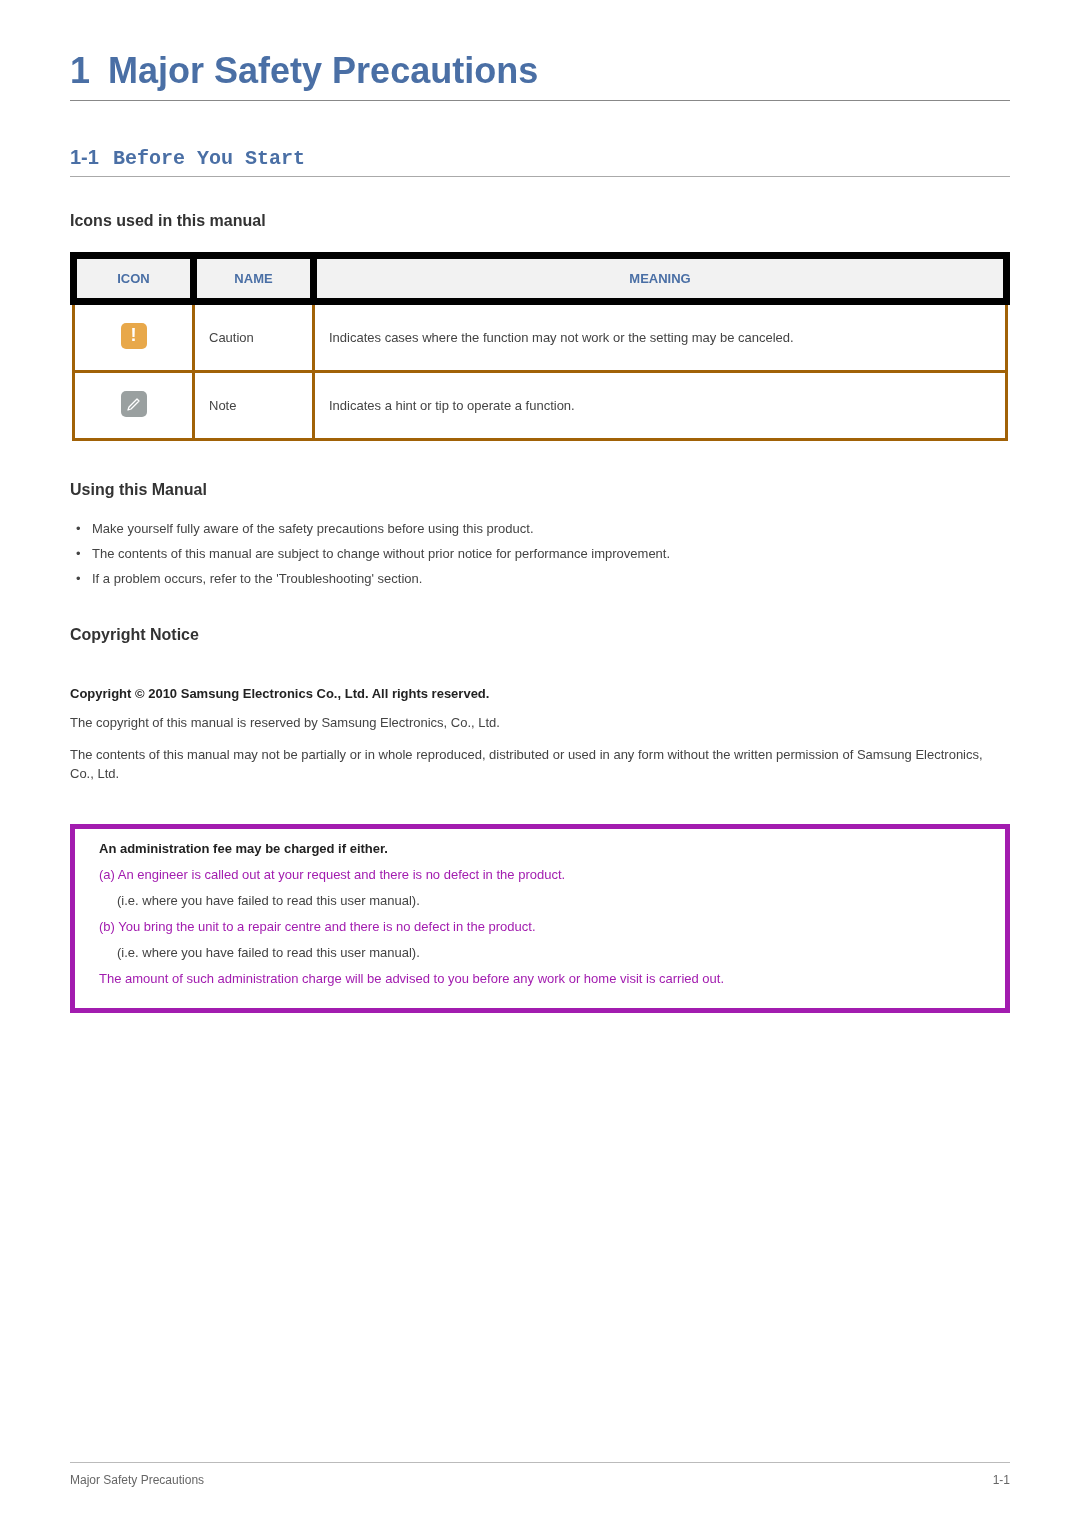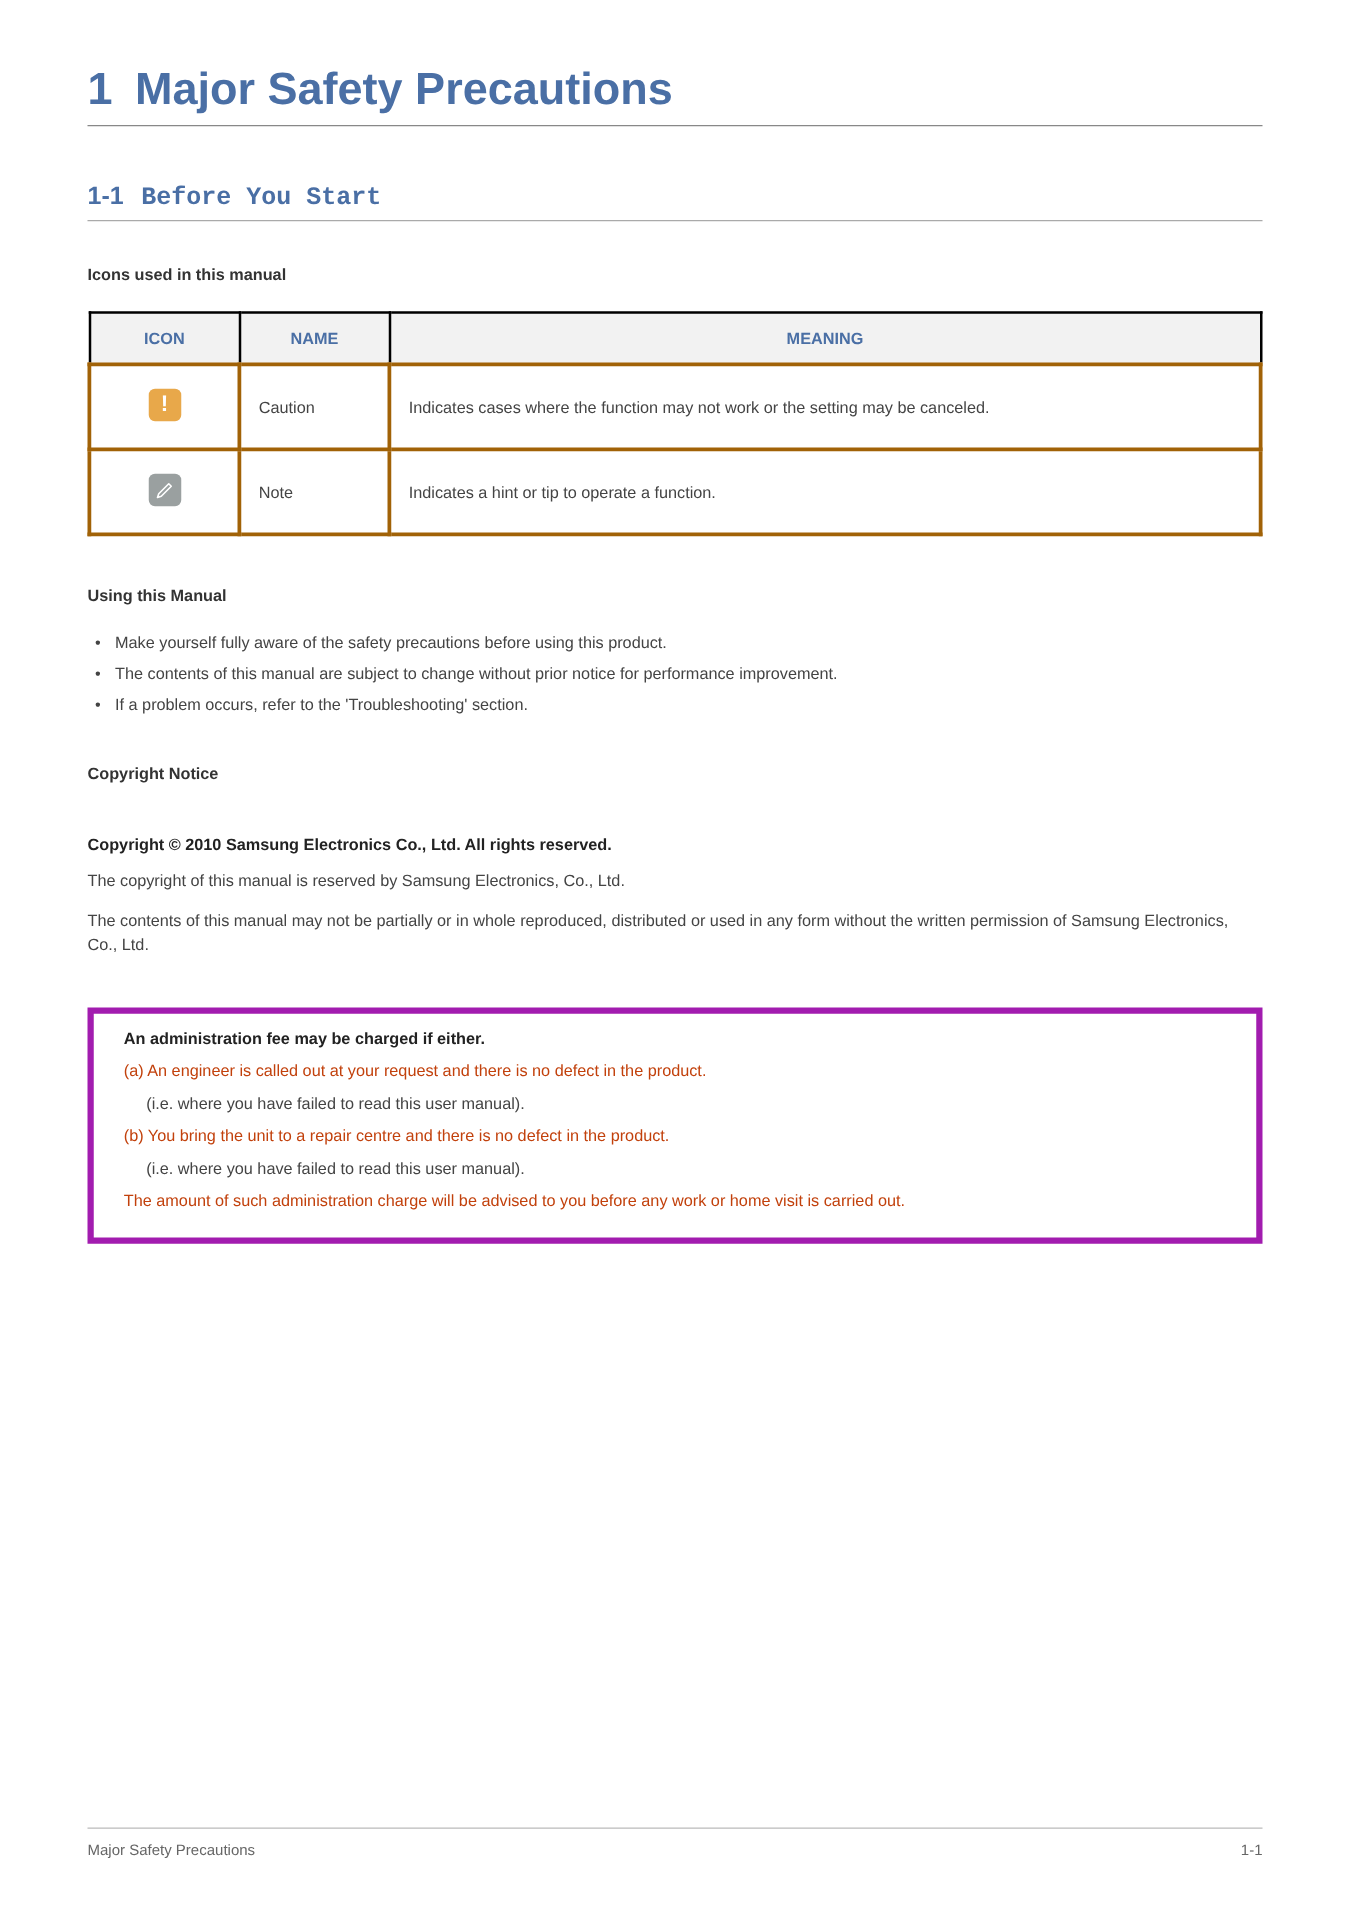--- a/index.html
+++ b/index.html
@@ -49,36 +49,36 @@
       font-weight: bold;
       font-family: Liberation Mono, monospace;
     }
     .section-rule {
       border: none;
       border-top: 1px solid #aaa;
       margin-bottom: 35px;
     }
     .subheading {
       color: #333;
-      font-size: 13px;
+      font-size: 16px;
       font-weight: bold;
       margin-bottom: 22px;
     }
     table.icons-table {
       width: 100%;
       border-collapse: collapse;
       margin-bottom: 40px;
     }
     table.icons-table th {
       background: #f2f2f2;
       color: #4a6fa5;
       font-weight: bold;
       font-size: 13px;
       padding: 12px 10px;
-      border: 2px solid #000000;
+      border: 7px solid #000000;
       text-align: center;
     }
     table.icons-table td {
       border: 3px solid #a16207;
       padding: 18px 14px;
       font-size: 13px;
       color: #444;
       vertical-align: middle;
     }
     .icon-col { width: 120px; text-align: center; }
@@ -154,21 +154,21 @@
       margin-top: 40px;
     }
     .notice-heading {
       font-size: 13px;
       font-weight: bold;
       color: #222;
       margin-bottom: 10px;
     }
     .notice-line {
       font-size: 13px;
-      color: #c2410c;
+      color: #a21caf;
       margin-bottom: 8px;
       line-height: 1.4;
     }
     .notice-sub {
       font-size: 13px;
       color: #444;
       margin-bottom: 8px;
       margin-left: 18px;
       line-height: 1.4;
     }

